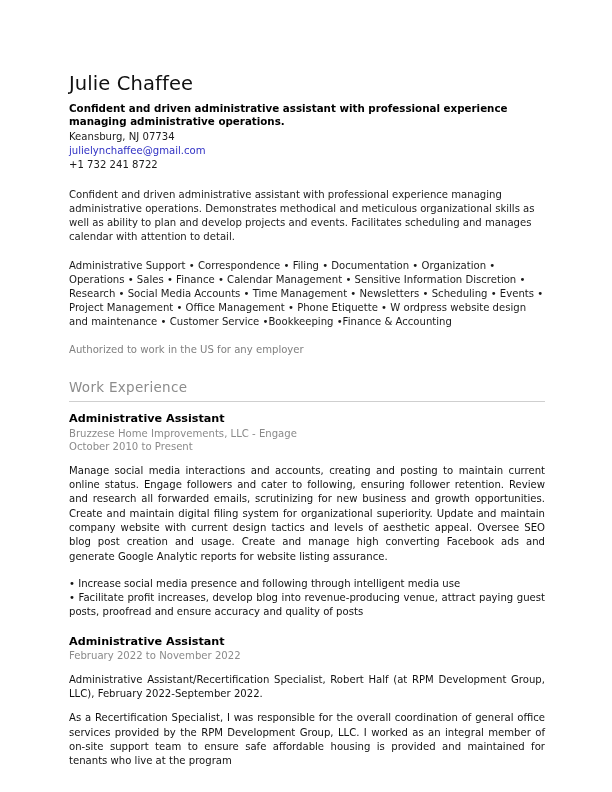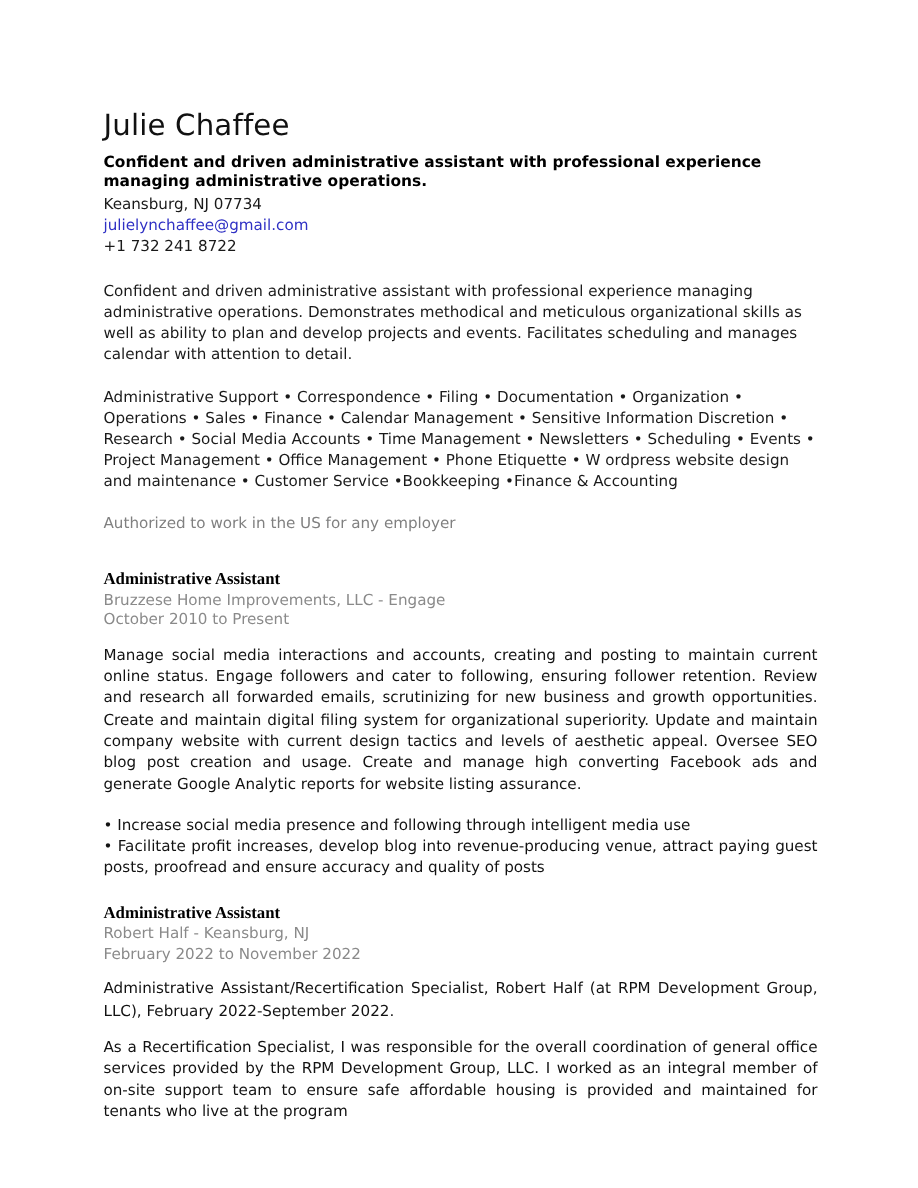--- a/index.html
+++ b/index.html
@@ -99,21 +99,20 @@
   
   .job {
     margin-top: 10px;
   }
   .job-title {
     font-size: 11.2px;
     font-weight: bold;
     line-height: 14.5px;
     color: #000000;
     margin: 0;
-    font-family: Liberation Serif, serif;
   }
   .job-company {
     font-size: 10.1px;
     line-height: 13.6px;
     color: #8a8a8a;
   }
   .job-dates {
     font-size: 10.1px;
     line-height: 13.6px;
     color: #8a8a8a;
@@ -154,34 +153,34 @@
     <div class="contact-line">+1 732 241 8722</div>
   </div>
 
   <div>
     <div class="summary">Confident and driven administrative assistant with professional experience managing administrative operations. Demonstrates methodical and meticulous organizational skills as well as ability to plan and develop projects and events. Facilitates scheduling and manages calendar with attention to detail.</div>
     <div class="skills">Administrative Support • Correspondence • Filing • Documentation • Organization • Operations • Sales • Finance • Calendar Management • Sensitive Information Discretion • Research • Social Media Accounts • Time Management • Newsletters • Scheduling • Events • Project Management • Office Management • Phone Etiquette • W ordpress website design and maintenance • Customer Service •Bookkeeping •Finance &amp; Accounting</div>
     <div class="authorized">Authorized to work in the US for any employer</div>
   </div>
 
   <div class="section">
+    <h2 class="section-title">Work Experience</h2>
 
     <div class="job">
       <div class="job-title">Administrative Assistant</div>
       <div class="job-company">Bruzzese Home Improvements, LLC - Engage</div>
       <div class="job-dates">October 2010 to Present</div>
       <div class="job-desc">Manage social media interactions and accounts, creating and posting to maintain current online status. Engage followers and cater to following, ensuring follower retention. Review and research all forwarded emails, scrutinizing for new business and growth opportunities. Create and maintain digital filing system for organizational superiority. Update and maintain company website with current design tactics and levels of aesthetic appeal. Oversee SEO blog post creation and usage. Create and manage high converting Facebook ads and generate Google Analytic reports for website listing assurance.</div>
       <div class="job-bullets">
         <div class="bullet-row">• Increase social media presence and following through intelligent media use</div>
         <div class="bullet-row">• Facilitate profit increases, develop blog into revenue-producing venue, attract paying guest posts, proofread and ensure accuracy and quality of posts</div>
       </div>
     </div>
 
     <div class="job second">
       <div class="job-title">Administrative Assistant</div>
-      <div class="job-company">Robert Half - Keansburg, NJ</div>
       <div class="job-dates">February 2022 to November 2022</div>
       <div class="job-desc">Administrative Assistant/Recertification Specialist, Robert Half (at RPM Development Group, LLC), February 2022-September 2022.</div>
       <div class="job-desc">As a Recertification Specialist, I was responsible for the overall coordination of general office services provided by the RPM Development Group, LLC. I worked as an integral member of on-site support team to ensure safe affordable housing is provided and maintained for tenants who live at the program</div>
     </div>
 
   </div>
 </div>
 
 </body></html>

